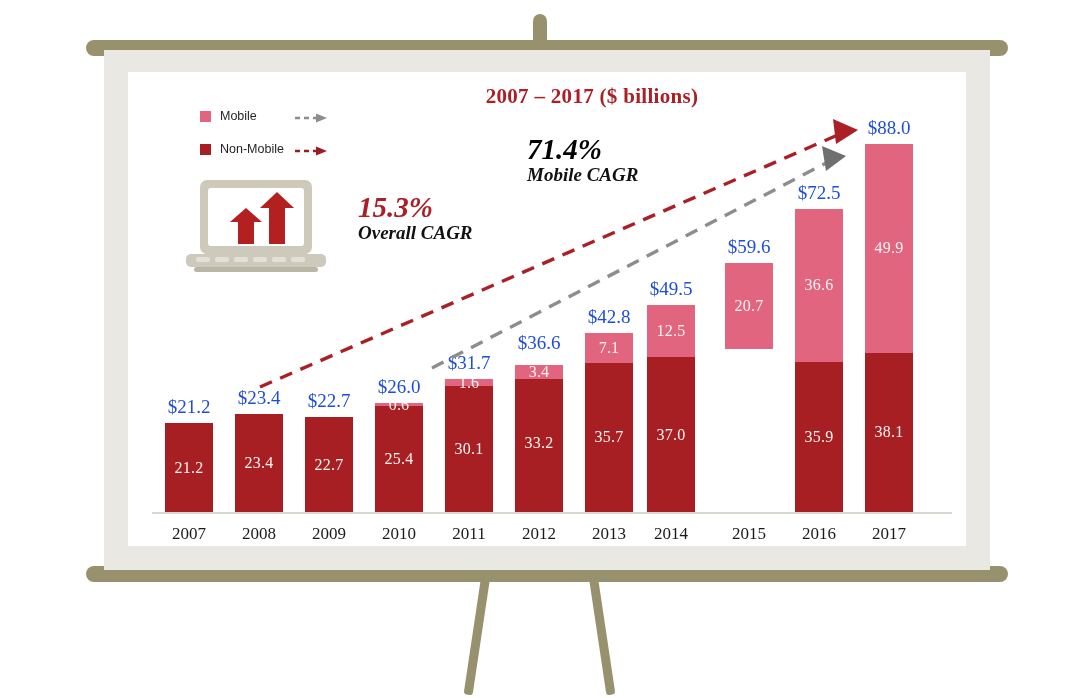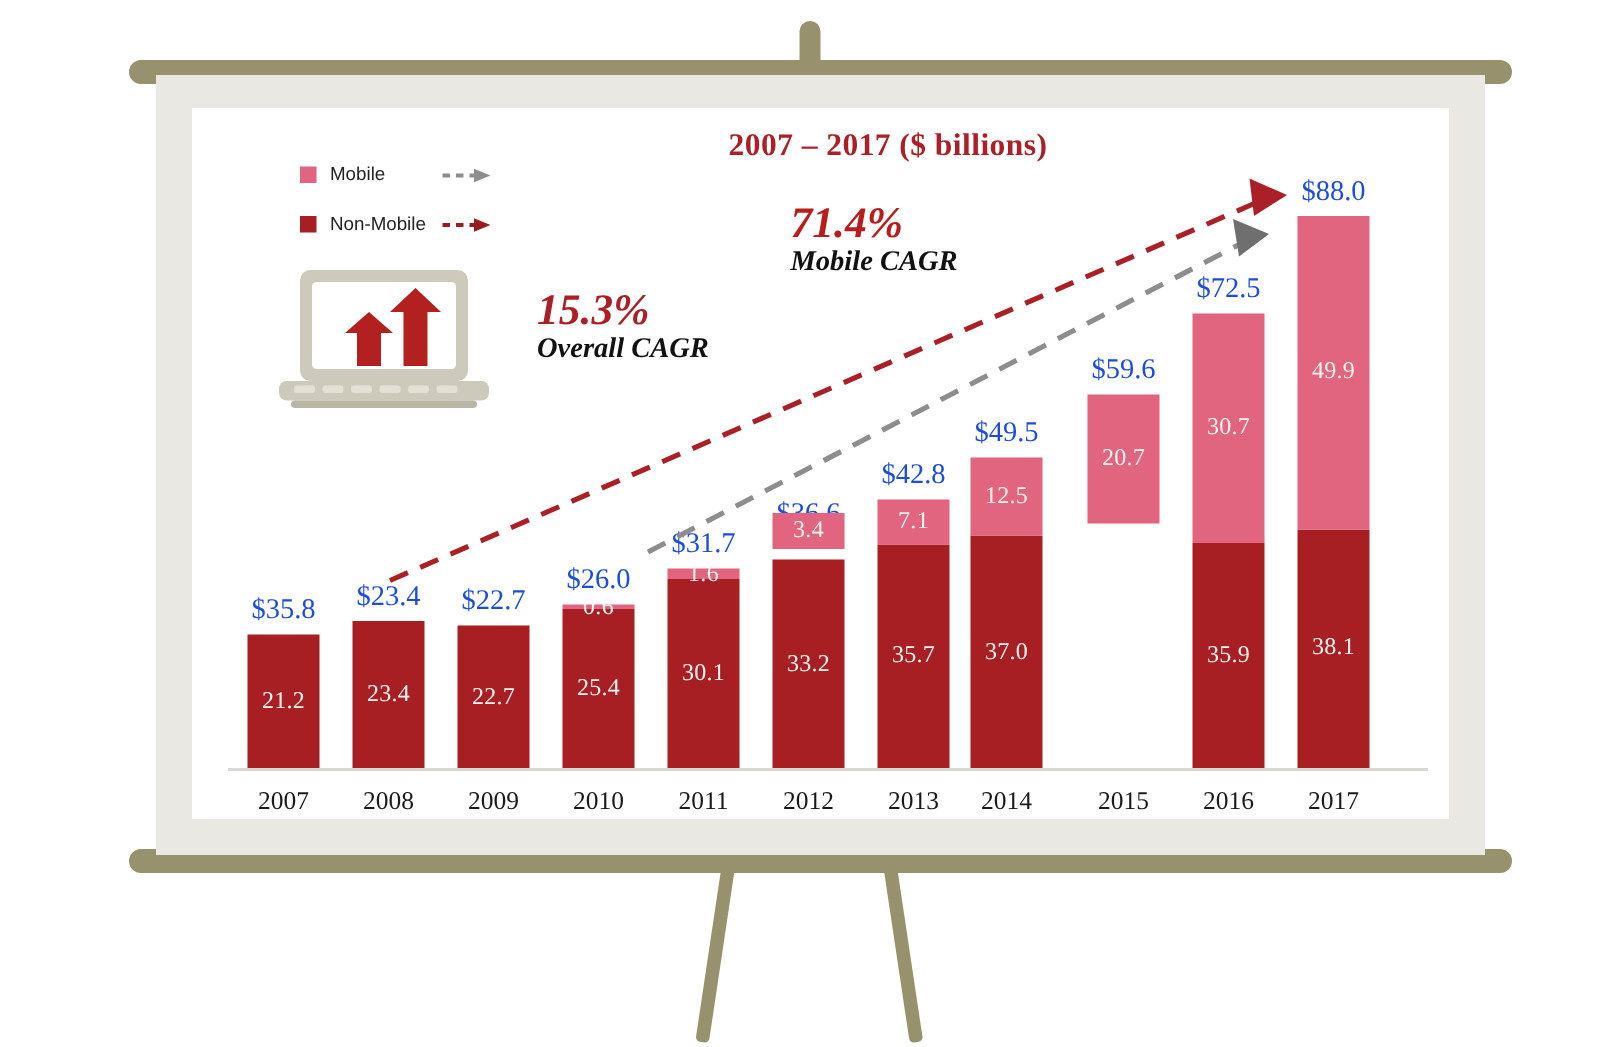--- a/index.html
+++ b/index.html
@@ -62,21 +62,21 @@
     font-family:"Liberation Serif",serif;font-weight:bold;font-style:italic;
     font-size:29px;line-height:1.05;
   }
   .cagr-label{
     font-family:"Liberation Serif",serif;font-weight:bold;font-style:italic;
     font-size:19px;color:#111111;line-height:1.15;
   }
   #overall-cagr{left:358px;top:192px;}
   #overall-cagr .cagr-pct{color:#ab1f26;}
   #mobile-cagr{left:527px;top:134px;}
-  #mobile-cagr .cagr-pct{color:#b91c1c;}
+  #mobile-cagr .cagr-pct{color:#000000;}
 
   
   .plot{position:absolute;left:128px;top:72px;width:838px;height:474px;}
   .baseline{
     position:absolute;left:24px;top:440px;width:800px;height:1.5px;
     background:#d9d7d2;
   }
   .bar-group{position:absolute;bottom:34px;width:48px;}
   .seg{position:absolute;left:0;width:48px;display:flex;align-items:center;justify-content:center;}
   .seg.nonmobile{background:#a81f23;bottom:0;}
@@ -166,21 +166,21 @@
 
   <div class="cagr-block" id="mobile-cagr">
     <div class="cagr-pct">71.4%</div>
     <div class="cagr-label">Mobile CAGR</div>
   </div>
 
   <div class="plot">
     <div class="baseline"></div>
     <div id="bars">
         <div class="bar-group" style="left: 37px; height: 88.6545px;">
-          <div class="bar-total" style="bottom: 93.6545px;">$35.8</div>
+          <div class="bar-total" style="bottom: 93.6545px;">$21.2</div>
           <div class="seg nonmobile" style="height: 88.6545px;">
             <span class="seg-val">21.2</span>
           </div>
           <div class="bar-year">2007</div>
         </div>
         <div class="bar-group" style="left: 107px; height: 97.8545px;">
           <div class="bar-total" style="bottom: 102.855px;">$23.4</div>
           <div class="seg nonmobile" style="height: 97.8545px;">
             <span class="seg-val">23.4</span>
           </div>
@@ -211,21 +211,21 @@
           <div class="seg mobile" style="height: 6.69091px; bottom: 125.873px;">
             <span class="seg-val">1.6</span>
           </div>
           <div class="bar-year">2011</div>
         </div>
         <div class="bar-group" style="left: 387px; height: 153.055px;">
           <div class="bar-total" style="bottom: 158.055px;">$36.6</div>
           <div class="seg nonmobile" style="height: 138.836px;">
             <span class="seg-val">33.2</span>
           </div>
-          <div class="seg mobile" style="height: 24px; bottom: 146px;">
+          <div class="seg mobile" style="height: 14px; bottom: 133px;">
             <span class="seg-val">3.4</span>
           </div>
           <div class="bar-year">2012</div>
         </div>
         <div class="bar-group" style="left: 457px; height: 178.982px;">
           <div class="bar-total" style="bottom: 183.982px;">$42.8</div>
           <div class="seg nonmobile" style="height: 149.291px;">
             <span class="seg-val">35.7</span>
           </div>
           <div class="seg mobile" style="height: 29.6909px; bottom: 149.291px;">
@@ -249,21 +249,21 @@
             <span class="seg-val">20.7</span>
           </div>
           <div class="bar-year">2015</div>
         </div>
         <div class="bar-group" style="left: 667px; height: 303.182px;">
           <div class="bar-total" style="bottom: 308.182px;">$72.5</div>
           <div class="seg nonmobile" style="height: 150.127px;">
             <span class="seg-val">35.9</span>
           </div>
           <div class="seg mobile" style="height: 153.055px; bottom: 150.127px;">
-            <span class="seg-val">30.7</span>
+            <span class="seg-val">36.6</span>
           </div>
           <div class="bar-year">2016</div>
         </div>
         <div class="bar-group" style="left: 737px; height: 368px;">
           <div class="bar-total" style="bottom: 373px;">$88.0</div>
           <div class="seg nonmobile" style="height: 159.327px;">
             <span class="seg-val">38.1</span>
           </div>
           <div class="seg mobile" style="height: 208.673px; bottom: 159.327px;">
             <span class="seg-val">49.9</span>

